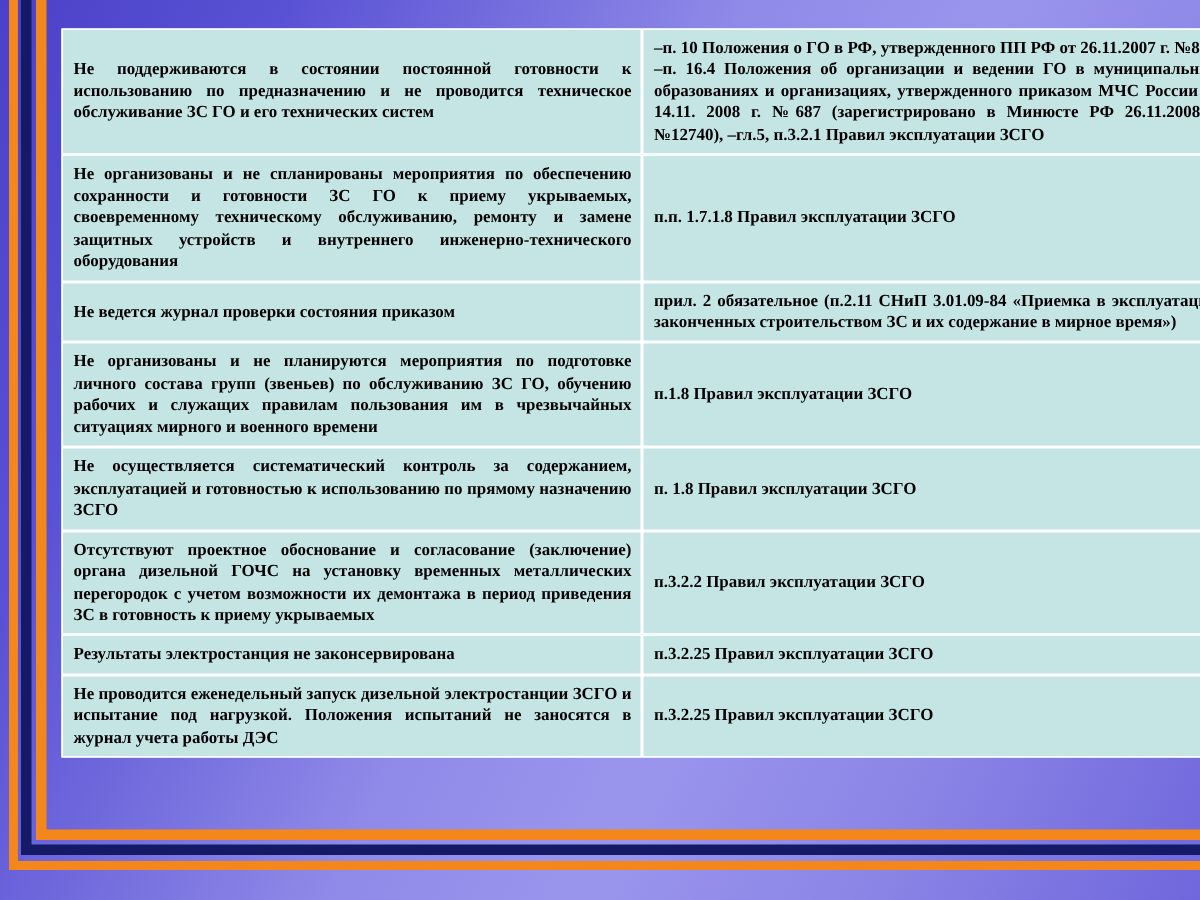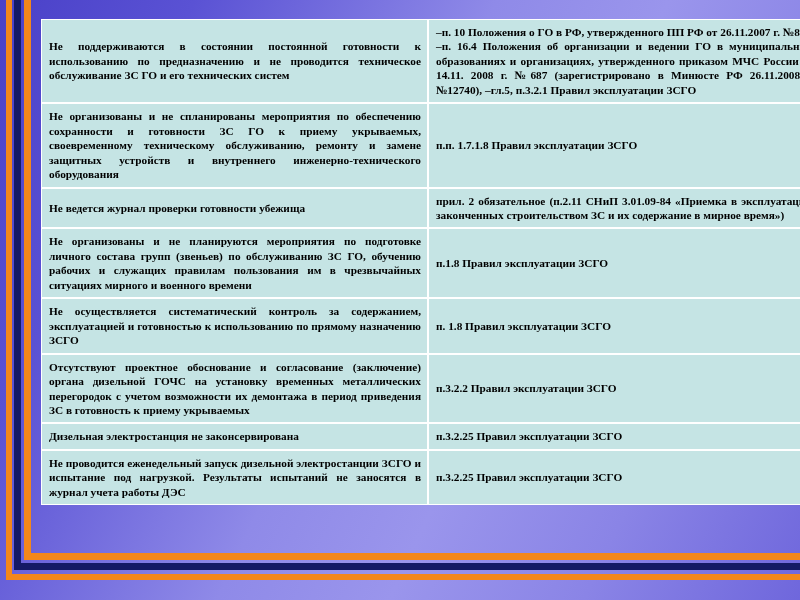--- a/index.html
+++ b/index.html
@@ -118,21 +118,21 @@
         <tr>
           <td class="col-left">
               <p class="cell-p">Не организованы и не спланированы мероприятия по обеспечению сохранности и готовности ЗС ГО к приему укрываемых, своевременному техническому обслуживанию, ремонту и замене защитных устройств и внутреннего инженерно-технического оборудования</p>
             </td>
           <td class="col-right nojust">
               <p class="cell-p">п.п. 1.7.1.8 Правил эксплуатации ЗСГО</p>
             </td>
         </tr>
         <tr>
           <td class="col-left nojust">
-              <p class="cell-p">Не ведется журнал проверки готовности убежища</p>
+              <p class="cell-p">Не ведется журнал проверки состояния приказом</p>
             </td>
           <td class="col-right">
               <p class="cell-p">прил. 2 обязательное (п.2.11 СНиП 3.01.09-84 «Приемка в эксплуатацию законченных строительством ЗС и их содержание в мирное время»)</p>
             </td>
         </tr>
         <tr>
           <td class="col-left">
               <p class="cell-p">Не организованы и не планируются мероприятия по подготовке личного состава групп (звеньев) по обслуживанию ЗС ГО, обучению рабочих и служащих правилам пользования им в чрезвычайных ситуациях мирного и военного времени</p>
             </td>
           <td class="col-right nojust">
@@ -150,29 +150,29 @@
         <tr>
           <td class="col-left">
               <p class="cell-p">Отсутствуют проектное обоснование и согласование (заключение) органа дизельной ГОЧС на установку временных металлических перегородок с учетом возможности их демонтажа в период приведения ЗС в готовность к приему укрываемых</p>
             </td>
           <td class="col-right nojust">
               <p class="cell-p">п.3.2.2 Правил эксплуатации ЗСГО</p>
             </td>
         </tr>
         <tr>
           <td class="col-left nojust">
-              <p class="cell-p">Дизельная электростанция не законсервирована</p>
+              <p class="cell-p">Результаты электростанция не законсервирована</p>
             </td>
           <td class="col-right nojust">
               <p class="cell-p">п.3.2.25 Правил эксплуатации ЗСГО</p>
             </td>
         </tr>
         <tr>
           <td class="col-left">
-              <p class="cell-p">Не проводится еженедельный запуск дизельной электростанции ЗСГО и испытание под нагрузкой. Результаты испытаний не заносятся в журнал учета работы ДЭС</p>
+              <p class="cell-p">Не проводится еженедельный запуск дизельной электростанции ЗСГО и испытание под нагрузкой. Положения испытаний не заносятся в журнал учета работы ДЭС</p>
             </td>
           <td class="col-right nojust">
               <p class="cell-p">п.3.2.25 Правил эксплуатации ЗСГО</p>
             </td>
         </tr>
       </tbody>
     </table>
   </div>
 
 </div>

